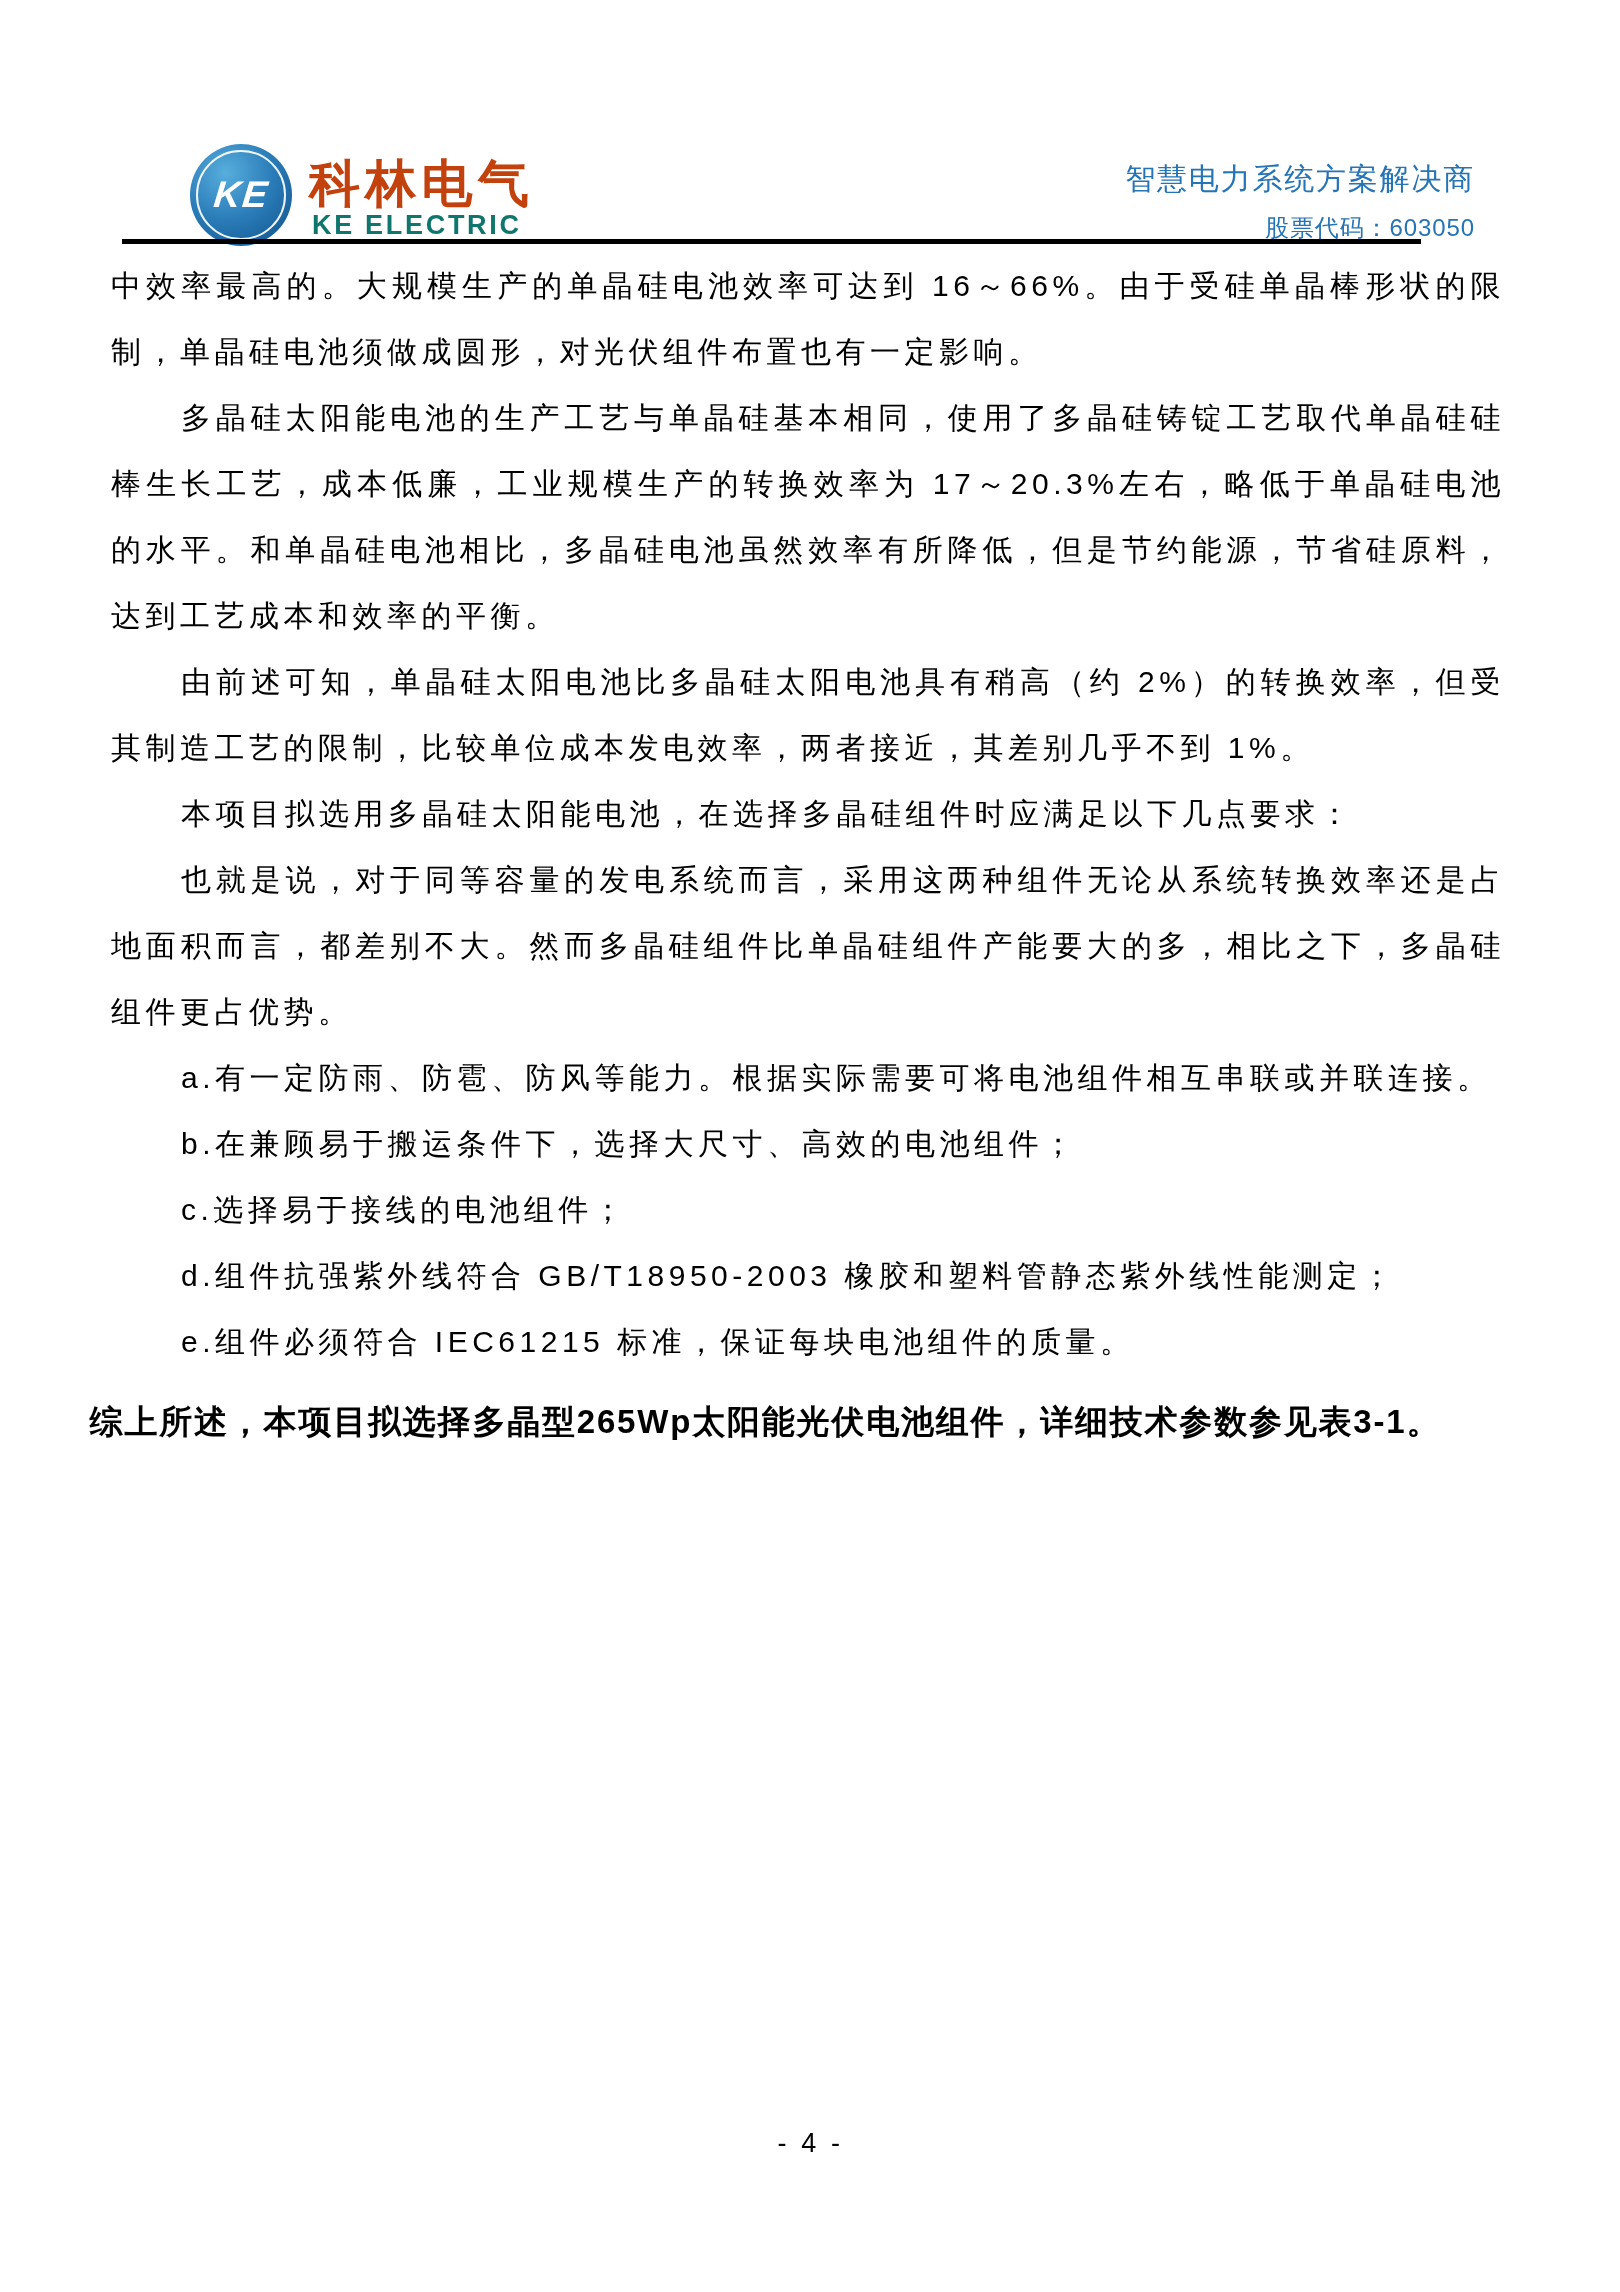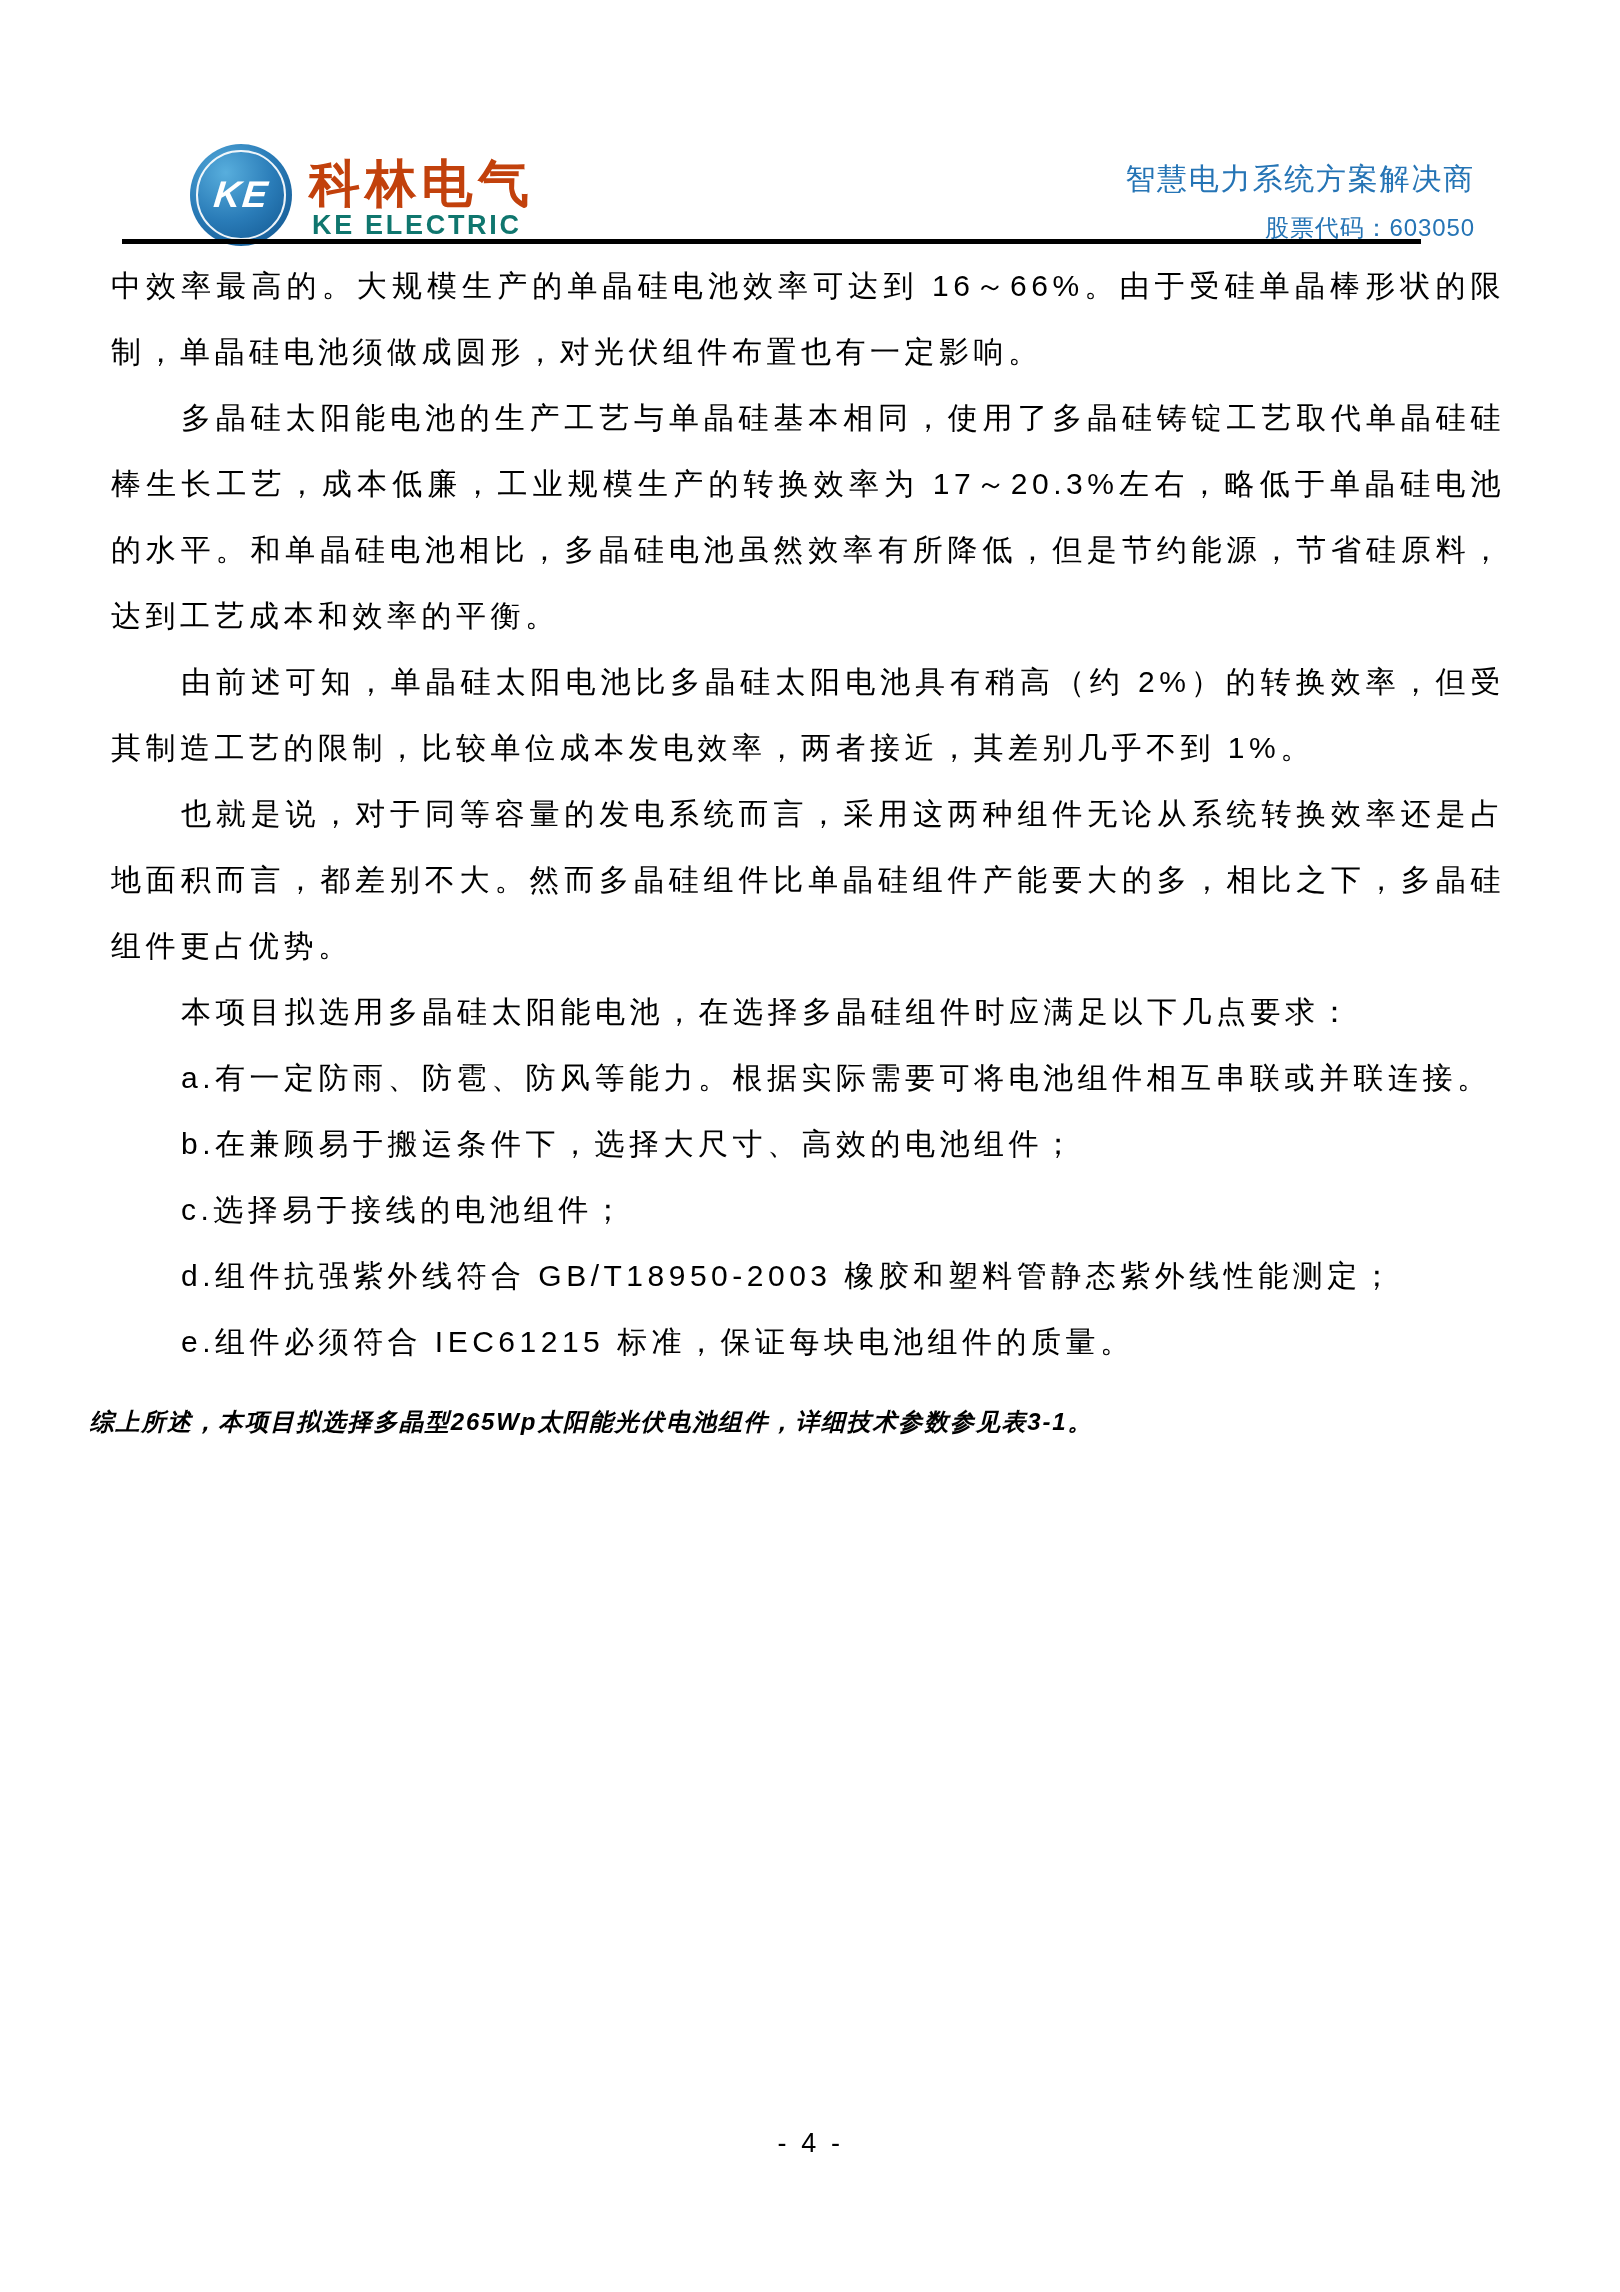--- a/index.html
+++ b/index.html
@@ -50,22 +50,22 @@
   
   .content{
     position:absolute;left:111px;top:253px;width:1394px;
     font-size:30px;line-height:66px;letter-spacing:4.5px;
     text-align:justify;text-justify:inter-character;
   }
   .para{margin:0;}
   .para.indent{text-indent:70px;}
   .conclusion{
     margin:12.5px -21.4px 0 -21.4px;
-    font-weight:bold;font-size:24px;letter-spacing:1.8px;
-    line-height:68px;text-align:justify;font-style:italic;
+    font-weight:bold;font-size:33px;letter-spacing:1.8px;
+    line-height:68px;text-align:justify;
   }
 
   
   .footer{
     position:absolute;left:0;top:2128px;width:100%;
     text-align:center;font-size:27px;color:#000000;letter-spacing:3.6px;
   }
 </style>
 </head>
 <body>
@@ -84,22 +84,22 @@
       <div class="stock">股票代码：603050</div>
     </div>
   </header>
 
   <div class="header-rule"></div>
 
   <main class="content">
     <p class="para">中效率最高的。大规模生产的单晶硅电池效率可达到 16～66%。由于受硅单晶棒形状的限制，单晶硅电池须做成圆形，对光伏组件布置也有一定影响。</p>
     <p class="para indent">多晶硅太阳能电池的生产工艺与单晶硅基本相同，使用了多晶硅铸锭工艺取代单晶硅硅棒生长工艺，成本低廉，工业规模生产的转换效率为 17～20.3%左右，略低于单晶硅电池的水平。和单晶硅电池相比，多晶硅电池虽然效率有所降低，但是节约能源，节省硅原料，达到工艺成本和效率的平衡。</p>
     <p class="para indent">由前述可知，单晶硅太阳电池比多晶硅太阳电池具有稍高（约 2%）的转换效率，但受其制造工艺的限制，比较单位成本发电效率，两者接近，其差别几乎不到 1%。</p>
+    <p class="para indent">本项目拟选用多晶硅太阳能电池，在选择多晶硅组件时应满足以下几点要求：</p>
     <p class="para indent">也就是说，对于同等容量的发电系统而言，采用这两种组件无论从系统转换效率还是占地面积而言，都差别不大。然而多晶硅组件比单晶硅组件产能要大的多，相比之下，多晶硅组件更占优势。</p>
-    <p class="para indent">本项目拟选用多晶硅太阳能电池，在选择多晶硅组件时应满足以下几点要求：</p>
     <p class="para indent">a.有一定防雨、防雹、防风等能力。根据实际需要可将电池组件相互串联或并联连接。</p>
     <p class="para indent">b.在兼顾易于搬运条件下，选择大尺寸、高效的电池组件；</p>
     <p class="para indent">c.选择易于接线的电池组件；</p>
     <p class="para indent">d.组件抗强紫外线符合 GB/T18950-2003 橡胶和塑料管静态紫外线性能测定；</p>
     <p class="para indent">e.组件必须符合 IEC61215 标准，保证每块电池组件的质量。</p>
     <p class="conclusion">综上所述，本项目拟选择多晶型265Wp太阳能光伏电池组件，详细技术参数参见表3-1。</p>
   </main>
 
   <footer class="footer">
     <span>- 4 -</span>

